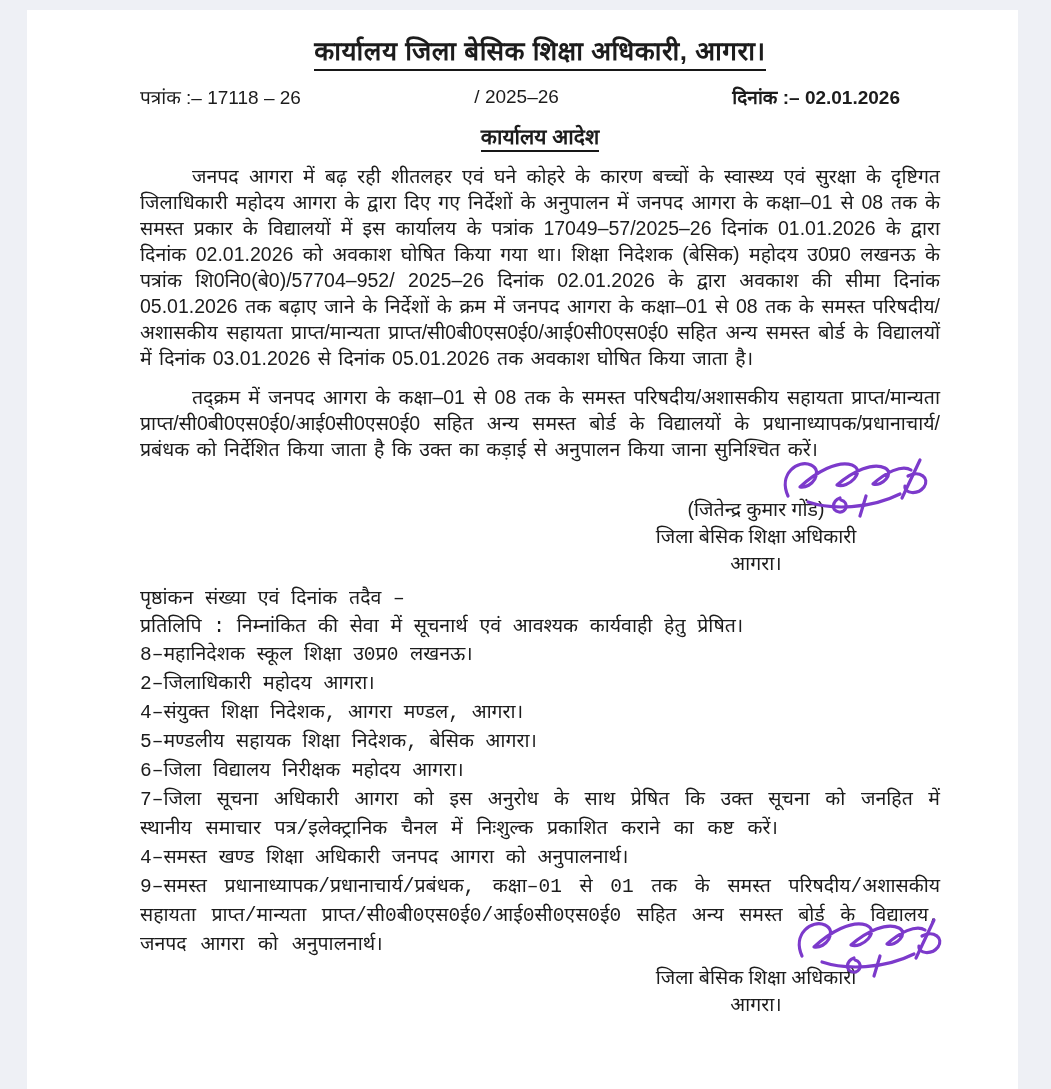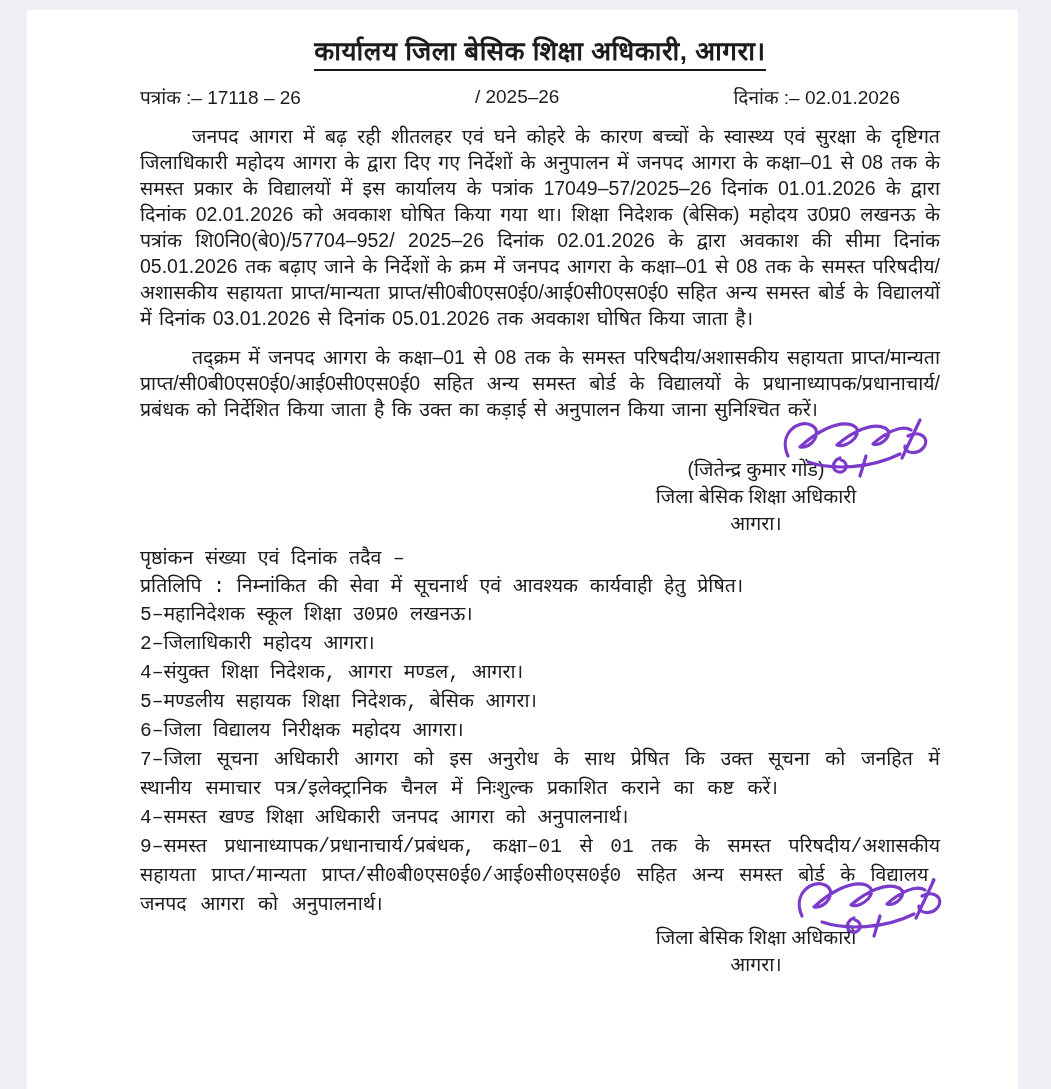--- a/index.html
+++ b/index.html
@@ -14,21 +14,21 @@
   }
   .content { padding:22px 78px 0 113px; }
 
   .doc-title { text-align:center; font-size:26px; font-weight:bold; letter-spacing:0.5px; }
   .doc-title .u { border-bottom:2px solid #171717; padding-bottom:3px; }
 
   .meta-row {
     display:flex; justify-content:space-between; align-items:center;
     font-size:19px; margin-top:16px;
   }
-  .meta-row .right { padding-right:40px; }
+  .meta-row .right { padding-right:40px;font-weight:bold; }
 
   .order-title { text-align:center; font-size:21px; font-weight:bold; margin-top:12px; }
   .order-title .u { border-bottom:2px solid #171717; padding-bottom:2px; }
 
   .para {
     font-size:19.5px; line-height:26px; text-align:justify;
     text-indent:52px; margin-top:13px; word-spacing:2px;
   }
 
   .sig-block {
@@ -57,20 +57,23 @@
       <div class="doc-title">
         <span class="u">कार्यालय जिला बेसिक शिक्षा अधिकारी, आगरा।</span>
       </div>
 
       <div class="meta-row">
         <span>पत्रांक :– 17118 – 26</span>
         <span>/ 2025–26</span>
         <span class="right">दिनांक :– 02.01.2026</span>
       </div>
 
+      <div class="order-title">
+        <span class="u">कार्यालय आदेश</span>
+      </div>
 
       <div class="para">जनपद आगरा में बढ़ रही शीतलहर एवं घने कोहरे के कारण बच्चों के स्वास्थ्य एवं सुरक्षा के दृष्टिगत जिलाधिकारी महोदय आगरा के द्वारा दिए गए निर्देशों के अनुपालन में जनपद आगरा के कक्षा–01 से 08 तक के समस्त प्रकार के विद्यालयों में इस कार्यालय के पत्रांक 17049–57/2025–26 दिनांक 01.01.2026 के द्वारा दिनांक 02.01.2026 को अवकाश घोषित किया गया था। शिक्षा निदेशक (बेसिक) महोदय उ0प्र0 लखनऊ के पत्रांक शि0नि0(बे0)/57704–952/ 2025–26 दिनांक 02.01.2026 के द्वारा अवकाश की सीमा दिनांक 05.01.2026 तक बढ़ाए जाने के निर्देशों के क्रम में जनपद आगरा के कक्षा–01 से 08 तक के समस्त परिषदीय/अशासकीय सहायता प्राप्त/मान्यता प्राप्त/सी0बी0एस0ई0/आई0सी0एस0ई0 सहित अन्य समस्त बोर्ड के विद्यालयों में दिनांक 03.01.2026 से दिनांक 05.01.2026 तक अवकाश घोषित किया जाता है।</div>
       <div class="para">तद्क्रम में जनपद आगरा के कक्षा–01 से 08 तक के समस्त परिषदीय/अशासकीय सहायता प्राप्त/मान्यता प्राप्त/सी0बी0एस0ई0/आई0सी0एस0ई0 सहित अन्य समस्त बोर्ड के विद्यालयों के प्रधानाध्यापक/प्रधानाचार्य/प्रबंधक को निर्देशित किया जाता है कि उक्त का कड़ाई से अनुपालन किया जाना सुनिश्चित करें।</div>
 
       <div class="sig-block">
         <svg class="scribble first" width="160" height="70" viewBox="0 0 160 70">
           <g fill="none" stroke="#7c3acb" stroke-width="3.2" stroke-linecap="round" stroke-linejoin="round">
             <path d="M14,42 C4,20 24,5 37,11 C50,17 38,35 26,33 C42,18 64,6 78,11 C93,17 74,35 63,31 C79,17 99,8 111,14 C121,19 108,33 99,30 C111,19 128,10 137,16"></path>
             <path d="M146,6 L128,44"></path>
             <path d="M134,22 C146,16 156,24 150,33 C144,41 130,40 131,32"></path>
@@ -80,21 +83,21 @@
           </g>
         </svg>
         <div>(जितेन्द्र कुमार गोंड)</div>
         <div>जिला बेसिक शिक्षा अधिकारी</div>
         <div>आगरा।</div>
       </div>
 
       <div class="endorse">
         <div class="endorse-line">पृष्ठांकन संख्या एवं दिनांक तदैव –</div>
         <div class="endorse-line">प्रतिलिपि : निम्नांकित की सेवा में सूचनार्थ एवं आवश्यक कार्यवाही हेतु प्रेषित।</div>
-        <div class="endorse-item">5–महानिदेशक स्कूल शिक्षा उ0प्र0 लखनऊ।</div>
+        <div class="endorse-item">8–महानिदेशक स्कूल शिक्षा उ0प्र0 लखनऊ।</div>
         <div class="endorse-item">2–जिलाधिकारी महोदय आगरा।</div>
         <div class="endorse-item">4–संयुक्त शिक्षा निदेशक, आगरा मण्डल, आगरा।</div>
         <div class="endorse-item">5–मण्डलीय सहायक शिक्षा निदेशक, बेसिक आगरा।</div>
         <div class="endorse-item">6–जिला विद्यालय निरीक्षक महोदय आगरा।</div>
         <div class="endorse-item long">7–जिला सूचना अधिकारी आगरा को इस अनुरोध के साथ प्रेषित कि उक्त सूचना को जनहित में स्थानीय समाचार पत्र/इलेक्ट्रानिक चैनल में निःशुल्क प्रकाशित कराने का कष्ट करें।</div>
         <div class="endorse-item">4–समस्त खण्ड शिक्षा अधिकारी जनपद आगरा को अनुपालनार्थ।</div>
         <div class="endorse-item long">9–समस्त प्रधानाध्यापक/प्रधानाचार्य/प्रबंधक, कक्षा–01 से 01 तक के समस्त परिषदीय/अशासकीय सहायता प्राप्त/मान्यता प्राप्त/सी0बी0एस0ई0/आई0सी0एस0ई0 सहित अन्य समस्त बोर्ड के विद्यालय, जनपद आगरा को अनुपालनार्थ।</div>
       </div>
 
       <div class="sig-block second">

